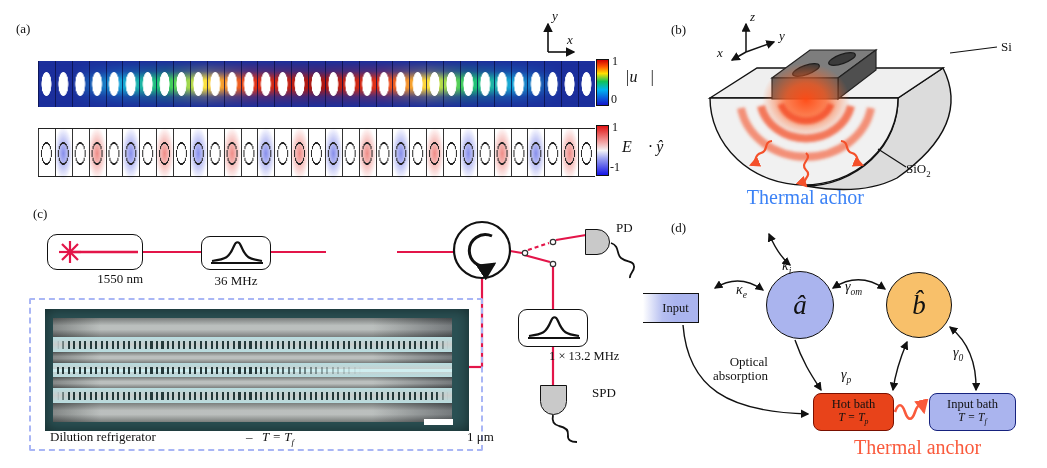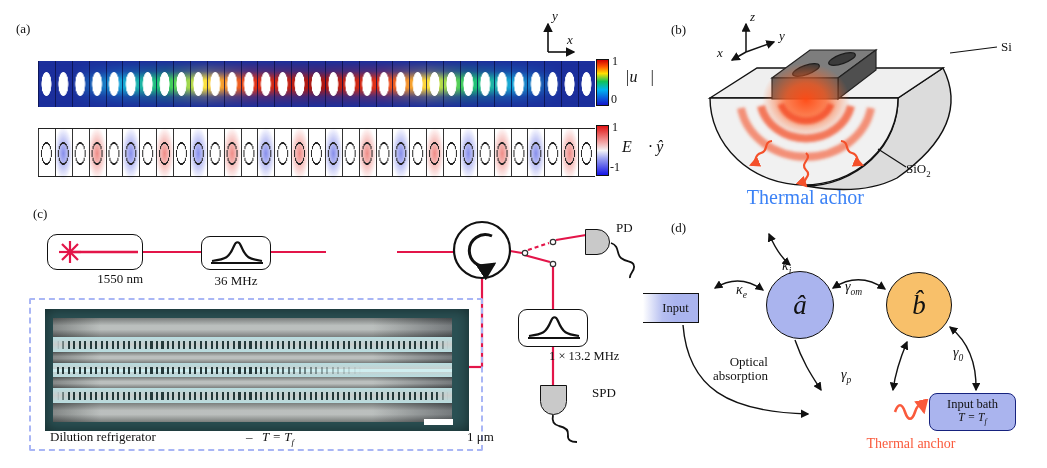--- a/index.html
+++ b/index.html
@@ -293,20 +293,24 @@
   <span class="lbl it" style="left:736px;top:282px;font-size:14px;"><span>κ</span><sub>e</sub></span>
   <span class="lbl it" style="left:845px;top:279px;font-size:14px;"><span>γ</span><sub>om</sub></span>
   <span class="lbl it" style="left:841px;top:347px;font-size:14px;margin-top:20px;"><span>γ</span><sub>p</sub></span>
   <span class="lbl it" style="left:953px;top:345px;font-size:14px;"><span>γ</span><sub>0</sub></span>
 
   <span class="lbl" style="left:713px;top:355px;">
     <span style="display:block;text-align:right;">Optical</span>
     <span style="display:block;">absorption</span>
   </span>
 
+  <div class="bath" style="left:813px;top:393px;width:81px;height:38px;background:#e8431a;border:1.6px solid #7a1000;">
+    <span style="display:block;">Hot bath</span>
+    <span class="it" style="display:block;font-size:11.5px;"><span>T = T</span><sub>p</sub></span>
+  </div>
   <div class="bath" style="left:929px;top:393px;width:87px;height:38px;background:#aab4ee;border:1.6px solid #16227e;">
     <span style="display:block;">Input bath</span>
     <span class="it" style="display:block;font-size:11.5px;"><span>T = T</span><sub>f</sub></span>
   </div>
 
-  <span class="lbl ctr" style="left:854px;top:436px;width:114px;font-size:14px;color:#fa5a3c;">Thermal anchor</span>
+  <span class="lbl ctr" style="left:854px;top:436px;width:114px;font-size:20px;color:#fa5a3c;">Thermal anchor</span>
 
 </div>
 
 </body></html>

